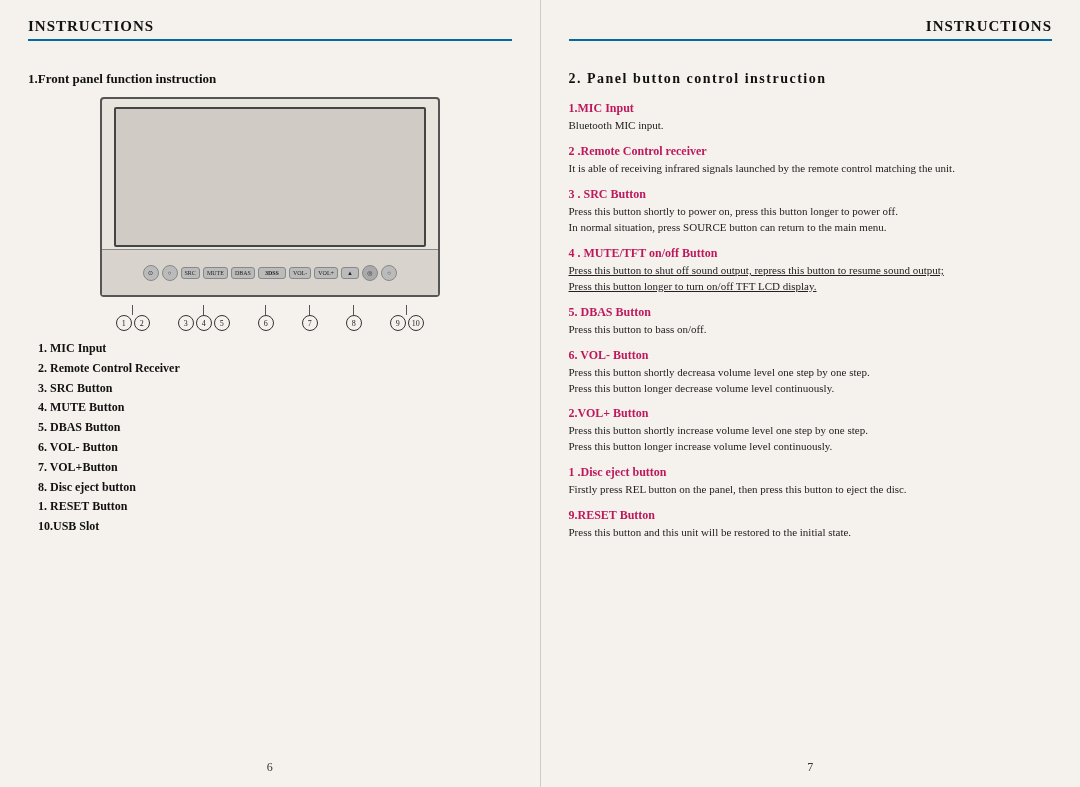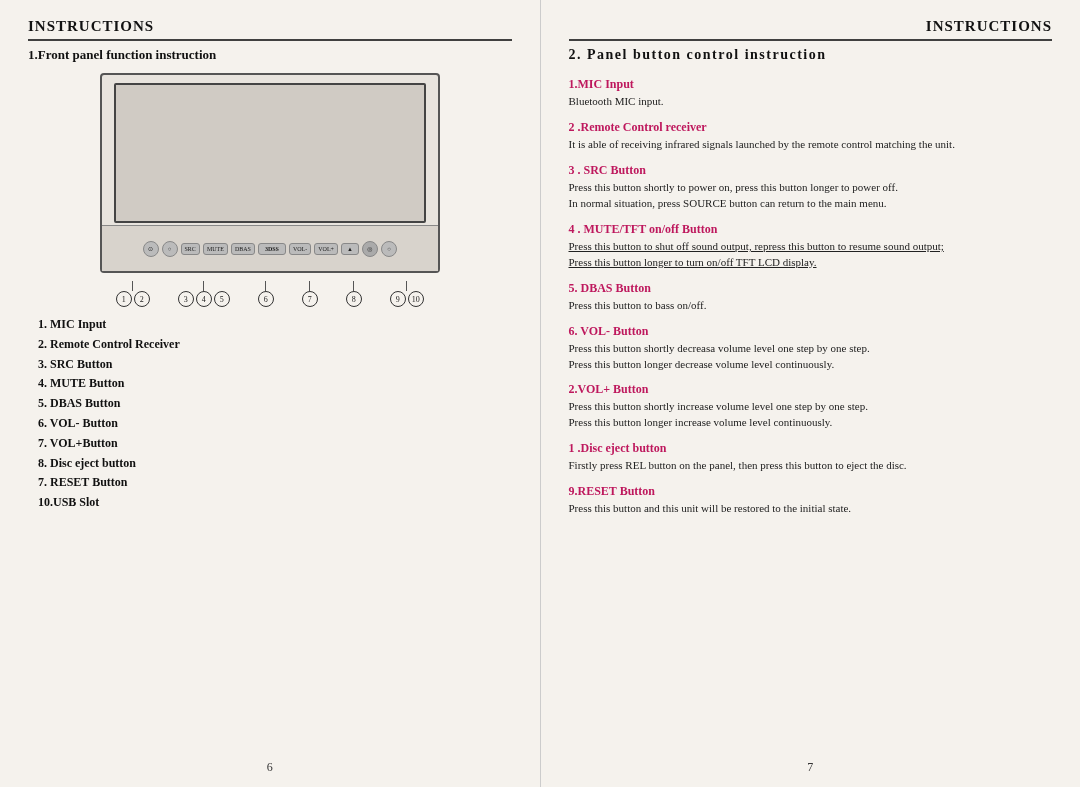--- a/index.html
+++ b/index.html
@@ -23,23 +23,23 @@
       padding: 18px 28px 18px 28px;
       position: relative;
       background: #f5f2ed;
     }
 
     .left-page {
       border-right: 1px solid #ccc;
     }
 
     .page-header {
-      border-bottom: 2px solid #404040;
+      border-bottom: 2px solid #0369a1;
       padding-bottom: 4px;
-      margin-bottom: 6px;
+      margin-bottom: 30px;
     }
 
     .page-header h2 {
       font-size: 15px;
       font-weight: bold;
       letter-spacing: 1px;
       color: #111;
     }
 
     .right-page .page-header {
@@ -266,21 +266,21 @@
 
     <div class="feature-list">
       <div class="item">1. MIC Input</div>
       <div class="item">2. Remote Control Receiver</div>
       <div class="item">3. SRC Button</div>
       <div class="item">4. MUTE Button</div>
       <div class="item">5. DBAS Button</div>
       <div class="item">6. VOL- Button</div>
       <div class="item">7. VOL+Button</div>
       <div class="item">8. Disc eject button</div>
-      <div class="item">7. RESET Button</div>
+      <div class="item">1. RESET Button</div>
       <div class="item">10.USB Slot</div>
     </div>
 
     <div class="page-number">6</div>
   </div>
 
   <div class="right-page">
     <div class="page-header">
       <h2>INSTRUCTIONS</h2>
     </div>

